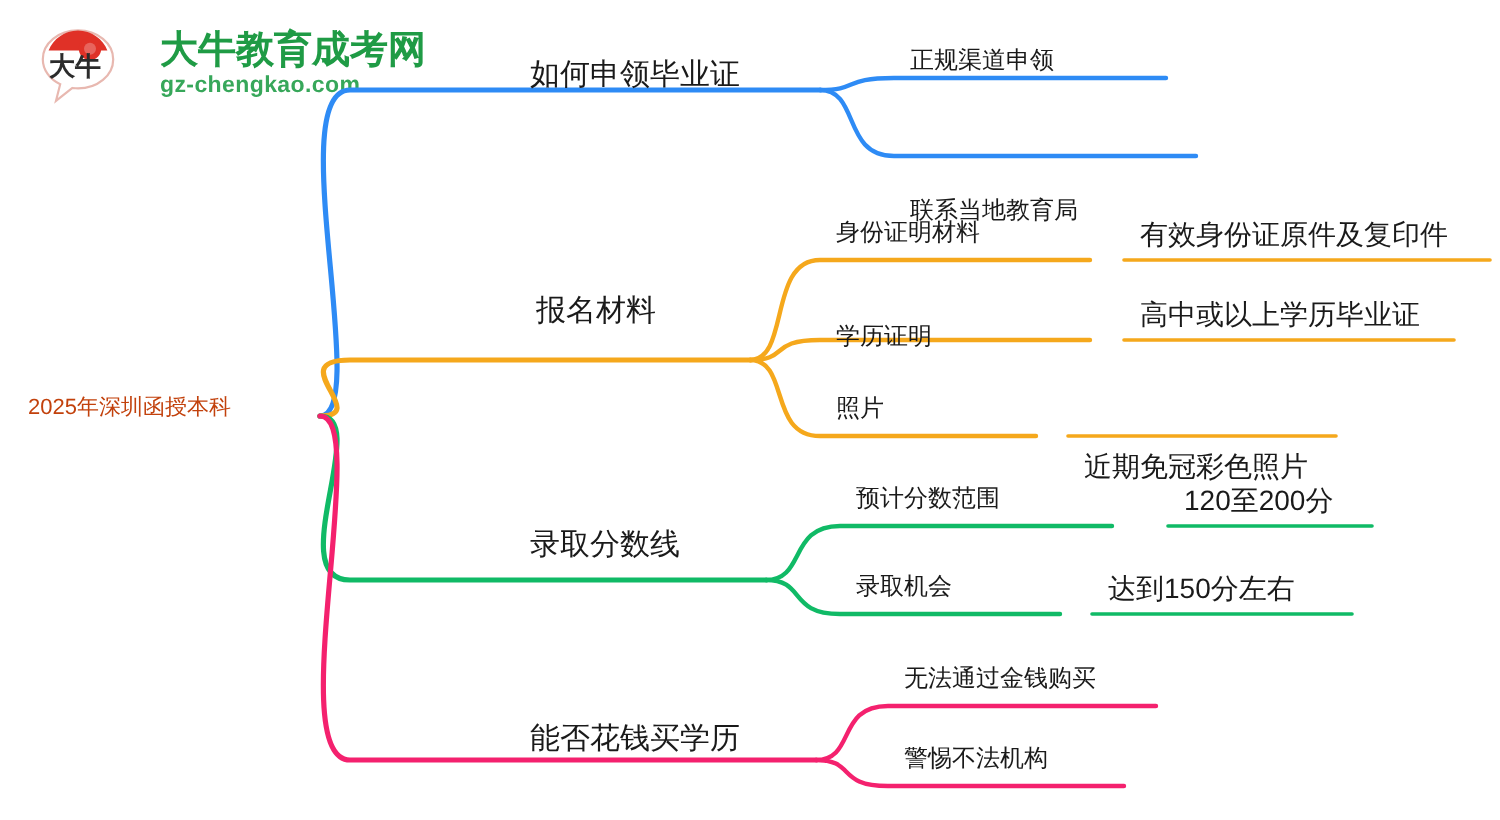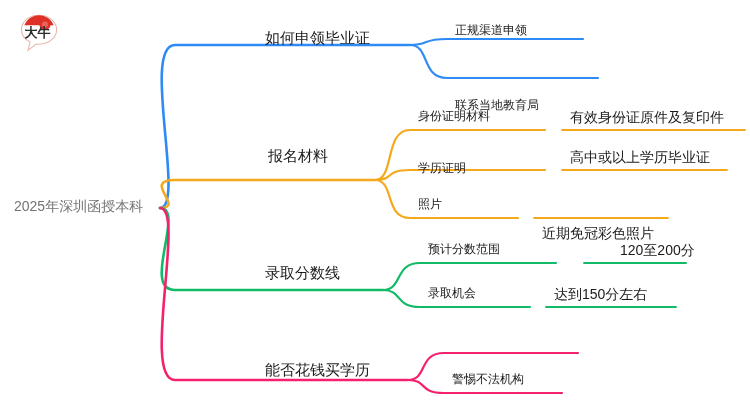--- a/index.html
+++ b/index.html
@@ -70,22 +70,22 @@
     height: 410px;
   }
   .node-label {
     position: absolute;
     white-space: nowrap;
     color: #1a1a1a;
     font-family: Liberation Sans, sans-serif;
     line-height: 1;
   }
   .root-label {
-    font-size: 14px;
-    color: #737373;
+    font-size: 11px;
+    color: #c2410c;
   }
   .lvl1-label {
     font-size: 15px;
   }
   .lvl2-label {
     font-size: 12px;
   }
   .lvl3-label {
     font-size: 14px;
   }
@@ -95,20 +95,24 @@
 
 <div id="brand">
   <div id="brand-mark">
     <svg viewBox="0 0 42 42" width="42" height="42" aria-hidden="true">
       <path d="M21 3.2 C11.2 3.2 3.4 9.6 3.4 17.6 C3.4 23 6.9 27.6 12.1 30.1 L10.0 38.4 L18.2 32.0 C19.1 32.1 20.0 32.2 21 32.2 C30.8 32.2 38.6 25.7 38.6 17.7 C38.6 9.7 30.8 3.2 21 3.2 Z" fill="#ffffff" stroke="#e8b8b0" stroke-width="1.1"></path>
       <path d="M6.3 13.2 C8.6 7.4 14.3 3.2 21 3.2 C27.7 3.2 33.4 7.4 35.7 13.2 Z" fill="#e03127"></path>
       <ellipse cx="27.0" cy="12.4" rx="5.6" ry="5.6" fill="#e03127"></ellipse>
       <ellipse cx="27.0" cy="12.4" rx="3.0" ry="3.0" fill="#ffffff" opacity="0.25"></ellipse>
       <text x="19.5" y="25.4" font-family="'Liberation Sans','DejaVu Sans',sans-serif" font-size="13" font-weight="bold" fill="#2b2b2b" text-anchor="middle">大牛</text>
     </svg>
+  </div>
+  <div id="brand-text">
+    <div id="brand-title">大牛教育成考网</div>
+    <div id="brand-sub">gz-chengkao.com</div>
   </div>
 </div>
 
 <svg id="map-svg" viewBox="0 0 750 410">
   <g id="connector-group" fill="none" stroke-linecap="round" stroke-linejoin="round">
       <path d="M 160 208 C 186 208, 141 45, 175 45 L 410 45" stroke="#2e8bf5" stroke-width="2.6" fill="none"></path>
       <path d="M 410 45 C 430 45, 421 39, 447 39 L 583 39" stroke="#2e8bf5" stroke-width="2.2" fill="none"></path>
       <path d="M 410 45 C 430 45, 421 78, 447 78 L 598 78" stroke="#2e8bf5" stroke-width="2.2" fill="none"></path>
       <path d="M 160 208 C 186 208, 141 180, 175 180 L 375 180" stroke="#f5a81c" stroke-width="2.6" fill="none"></path>
       <path d="M 375 180 C 395 180, 384 130, 410 130 L 545 130" stroke="#f5a81c" stroke-width="2.2" fill="none"></path>
@@ -135,18 +139,19 @@
     <div class="node-label lvl2-label" style="left: 455px; top: 63px; margin-top: 36px;">联系当地教育局</div>
     <div class="node-label lvl1-label" style="left: 268px; top: 148px;">报名材料</div>
     <div class="node-label lvl2-label" style="left: 418px; top: 110px;">身份证明材料</div>
     <div class="node-label lvl3-label" style="left: 570px; top: 110px;">有效身份证原件及复印件</div>
     <div class="node-label lvl2-label" style="left: 418px; top: 150px; margin-top: 12px;">学历证明</div>
     <div class="node-label lvl3-label" style="left: 570px; top: 150px;">高中或以上学历毕业证</div>
     <div class="node-label lvl2-label" style="left: 418px; top: 198px;">照片</div>
     <div class="node-label lvl3-label" style="left: 542px; top: 198px; margin-top: 28px;">近期免冠彩色照片</div>
     <div class="node-label lvl1-label" style="left: 265px; top: 265px;">录取分数线</div>
     <div class="node-label lvl2-label" style="left: 428px; top: 243px;">预计分数范围</div>
-    <div class="node-label lvl3-label" style="left: 620px; top: 243px;">120至200分</div>
+    <div class="node-label lvl3-label" style="left: 592px; top: 243px;">120至200分</div>
     <div class="node-label lvl2-label" style="left: 428px; top: 287px;">录取机会</div>
     <div class="node-label lvl3-label" style="left: 554px; top: 287px;">达到150分左右</div>
     <div class="node-label lvl1-label" style="left: 265px; top: 362px;">能否花钱买学历</div>
+    <div class="node-label lvl2-label" style="left: 452px; top: 333px;">无法通过金钱购买</div>
     <div class="node-label lvl2-label" style="left: 452px; top: 373px;">警惕不法机构</div>
   </div>
 
 </body></html>

